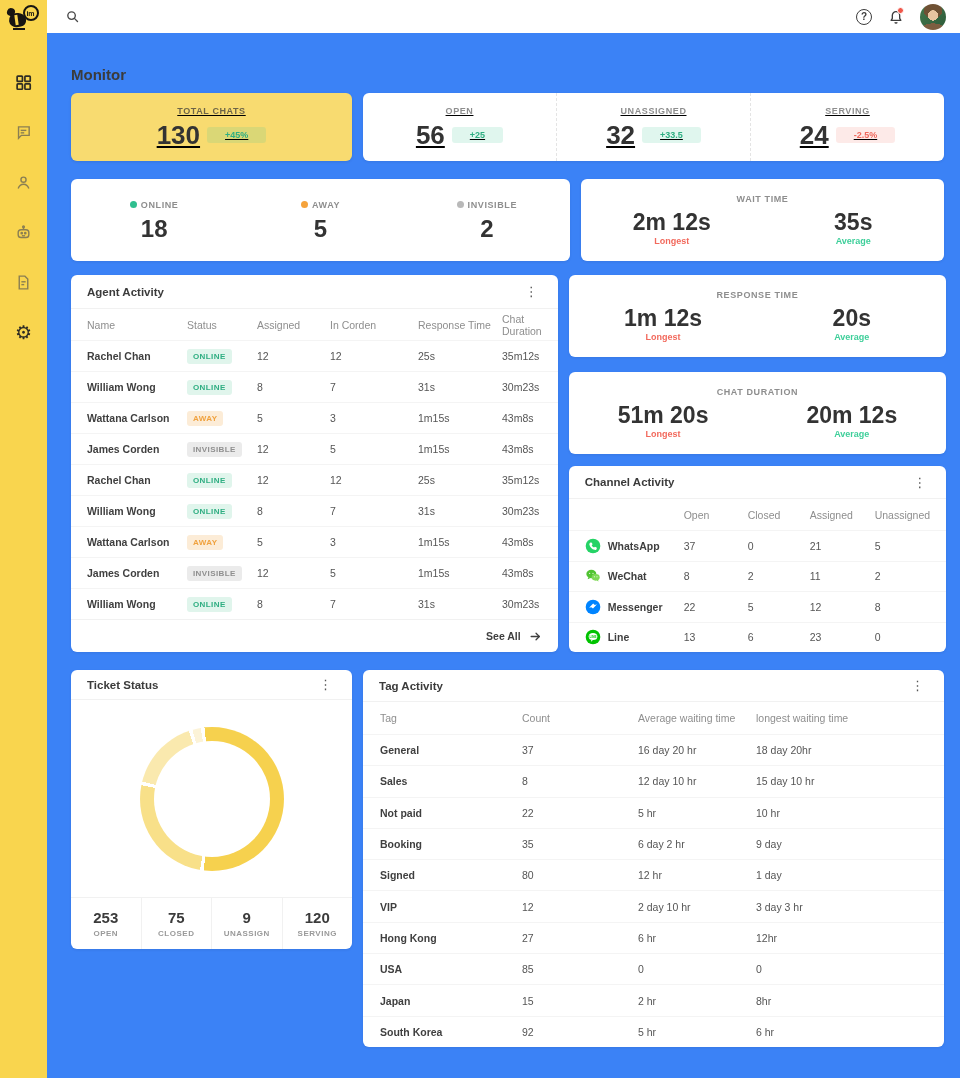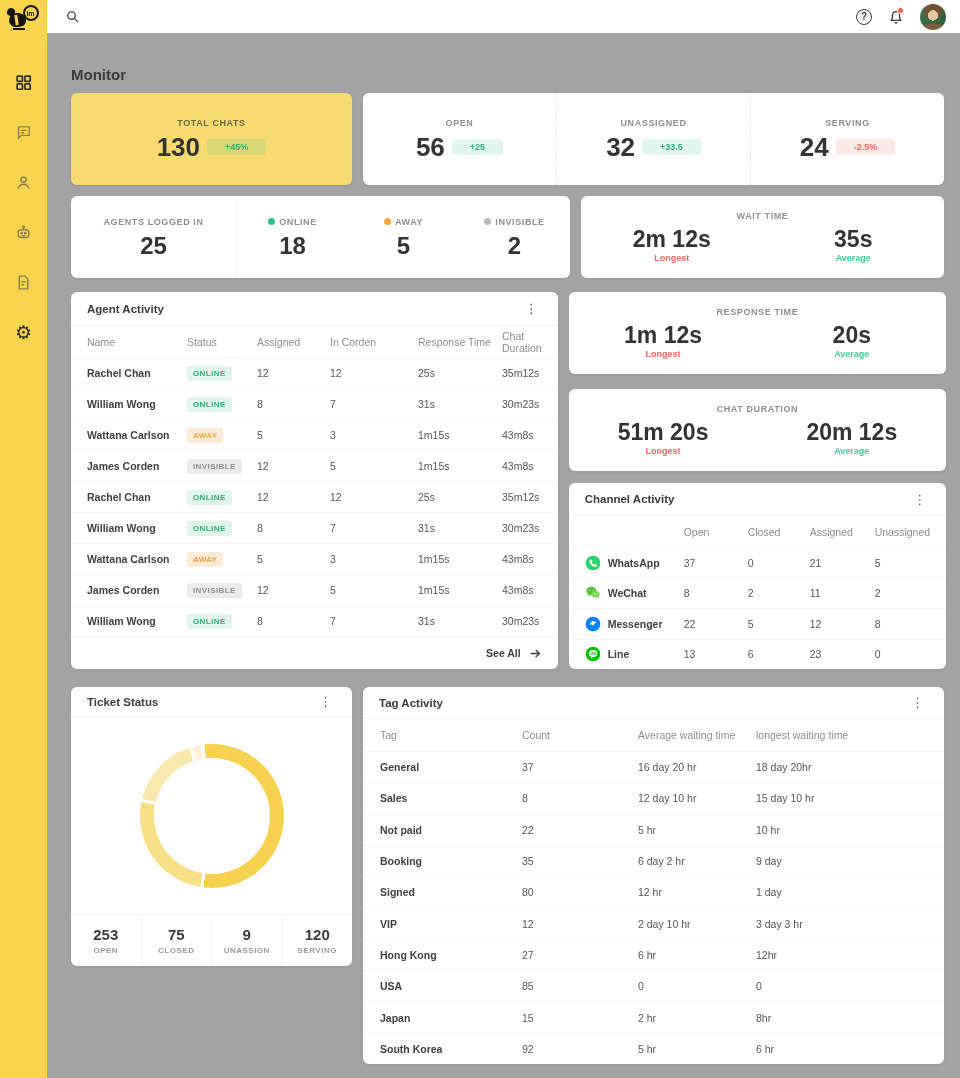--- a/index.html
+++ b/index.html
@@ -28,27 +28,27 @@
   .bell-btn { position:relative; width:18px; height:18px; cursor:pointer; display:flex; align-items:center; justify-content:center; }
   .bell-dot { position:absolute; right:1px; top:-1px; width:7px; height:7px; border-radius:50%; background:#f0574a; border:1px solid #fff; }
   .avatar { width:26px; height:26px; border-radius:50%; cursor:pointer; overflow:hidden;
     background:
       radial-gradient(circle at 50% 44%, #e9c4a0 0 26%, rgba(0,0,0,0) 27%),
       radial-gradient(ellipse 62% 48% at 50% 26%, #6f5134 0 58%, rgba(0,0,0,0) 59%),
       radial-gradient(ellipse 78% 42% at 50% 100%, #7d5e40 0 60%, rgba(0,0,0,0) 61%),
       linear-gradient(135deg,#44794d,#2c5a39); }
 
   
-  .content { position:absolute; left:47px; top:33px; right:0; bottom:0; background:#a3a3a3; padding:0 16px 0 24px; }
+  .content { position:absolute; left:47px; top:33px; right:0; bottom:0; background:#3b82f6; padding:0 16px 0 24px; }
   .page-title { font-size:15px; font-weight:bold; color:#3b3b3b; margin:33px 0 10px; }
 
   .card { background:#fff; border-radius:6px; box-shadow:0 1px 3px rgba(0,0,0,0.08); }
 
   .row { display:flex; gap:11px; }
-  .row1 { height:92px; margin-bottom:11px; }
+  .row1 { height:68px; margin-bottom:18px;text-decoration:underline; }
   .row2 { height:82px; margin-bottom:14px; }
   .row3 { margin-bottom:18px; }
 
   
   .stat-card-total { width:281px; background:#F8DB70; border-radius:6px; box-shadow:0 1px 3px rgba(0,0,0,0.1); display:flex; flex-direction:column; align-items:center; justify-content:center; gap:6px; cursor:pointer; }
   .stat-strip { flex:1; display:flex; }
   .stat-sec { flex:1; display:flex; flex-direction:column; align-items:center; justify-content:center; gap:6px; }
   .stat-sec + .stat-sec { border-left:1px dashed #e4e4e4; }
   .stat-label { font-size:9px; letter-spacing:0.6px; color:#8e8e8e; font-weight:bold; }
   .stat-card-total .stat-label { color:#6e6547; }
@@ -234,24 +234,20 @@
           <div class="stat-value-row">
             <span class="stat-value">24</span>
             <span class="delta down">-2.5%</span>
           </div>
         </div>
       </div>
     </div>
 
     <div class="row row2">
       <div class="card agents-card">
-        <div class="agents-sec first">
-          <div class="stat-label">AGENTS LOGGED IN</div>
-          <div class="agents-value">25</div>
-        </div>
         <div class="agents-sec">
           <div class="stat-label"><span class="dot" style="background:#2fbf8f"></span><span>ONLINE</span></div>
           <div class="agents-value">18</div>
         </div>
         <div class="agents-sec">
           <div class="stat-label"><span class="dot" style="background:#f5a33c"></span><span>AWAY</span></div>
           <div class="agents-value">5</div>
         </div>
         <div class="agents-sec">
           <div class="stat-label"><span class="dot" style="background:#b9b9b9"></span><span>INVISIBLE</span></div>

